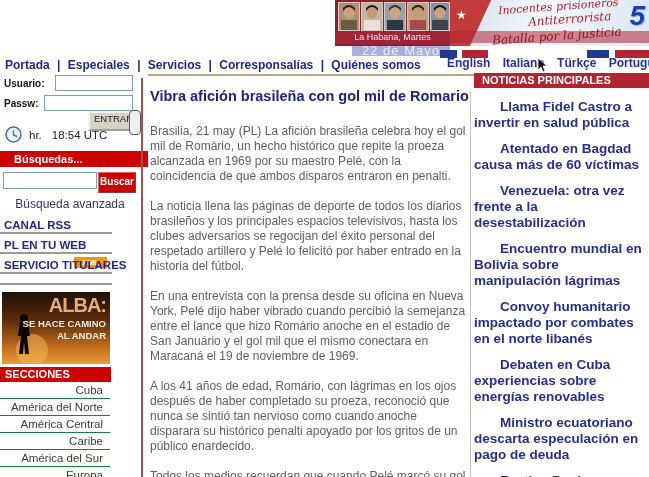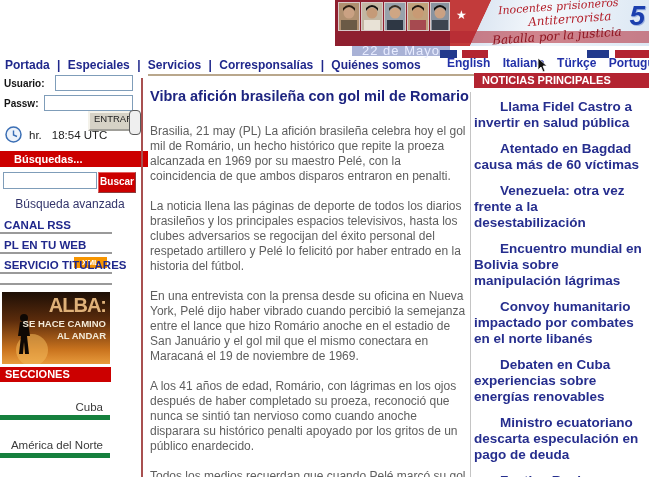--- a/index.html
+++ b/index.html
@@ -62,22 +62,22 @@
   #alba{left:2px;top:292px;width:108px;height:72px;cursor:pointer;overflow:hidden;
     background:linear-gradient(#1d0f06 0%,#5c2c0c 40%,#c9731e 80%,#e89b3c 100%);}
   #alba-title{position:absolute;right:4px;top:2px;color:#dfb179;font-size:20px;font-weight:bold;
     letter-spacing:-1px;font-family:"Liberation Sans",sans-serif;}
   #alba-l2{position:absolute;right:4px;top:26px;color:#f3ead8;font-size:9.5px;font-weight:bold;}
   #alba-l3{position:absolute;right:4px;top:38px;color:#f3ead8;font-size:9.5px;font-weight:bold;}
 
   
   #secciones-bar{left:0;top:367px;width:106px;height:15px;font-size:11px;line-height:15px;padding-left:5px;}
   #sections-list{left:0;top:382px;width:110px;}
-  .sec-row{height:14px;padding:18px 7px 1px 0;text-align:right;font-size:11.5px;color:#3a3a3a;
-    border-bottom:5px solid #15803d;cursor:pointer;line-height:14px;}
+  .sec-row{height:14px;padding:1px 7px 1px 0;text-align:right;font-size:11.5px;color:#3a3a3a;
+    border-bottom:1px solid #15803d;cursor:pointer;line-height:14px;}
 
   
   #v-divider-left{left:141px;top:78px;width:2px;height:399px;background:#a85050;}
   #v-divider-right{left:470px;top:92px;width:1px;height:385px;background:#c4c4c4;}
   #scroll-thumb{left:129px;top:110px;width:10px;height:23px;background:#efefef;
     border:1px solid #5a5a5a;border-radius:4px;cursor:pointer;}
 
   
   #article{left:150px;top:88px;width:320px;}
   #article-title{font-size:14.5px;font-weight:bold;color:#1d2480;margin:0 0 20px 0;}
@@ -122,20 +122,21 @@
             <circle cx="10" cy="10" r="5.5" fill="#c89a74"></circle>
             <path d="M4 8 q6 -8 12 0 l0 -3 q-6 -6 -12 0 z" fill="#201812"></path>
             <rect x="2" y="17" width="16" height="10" fill="#a64a50"></rect>
           </svg></div>
       <div class="portrait" style="left:95px;width:18px;"><svg width="18" height="27">
             <rect width="18" height="27" fill="#89939f"></rect>
             <circle cx="9" cy="10" r="5.5" fill="#caa183"></circle>
             <path d="M3 8 q6 -8 12 0 l0 -3 q-6 -6 -12 0 z" fill="#14100c"></path>
             <rect x="1" y="17" width="16" height="10" fill="#3c4450"></rect>
           </svg></div>
+      <div id="habana-strip">La Habana, Martes</div>
     </div>
     <div id="date-strip">22 de Mayo</div>
     <div id="flag-block">
       <div id="flag-tri"></div>
       <span class="abs" id="flag-star">★</span>
       <span class="slogan" id="slogan1">Inocentes prisioneros</span>
       <span class="slogan" id="slogan2">Antiterrorista</span>
       <div id="slogan-band"></div>
       <span class="slogan" id="slogan3">Batalla por la justicia</span>
       <span id="five-glyph">5</span>

